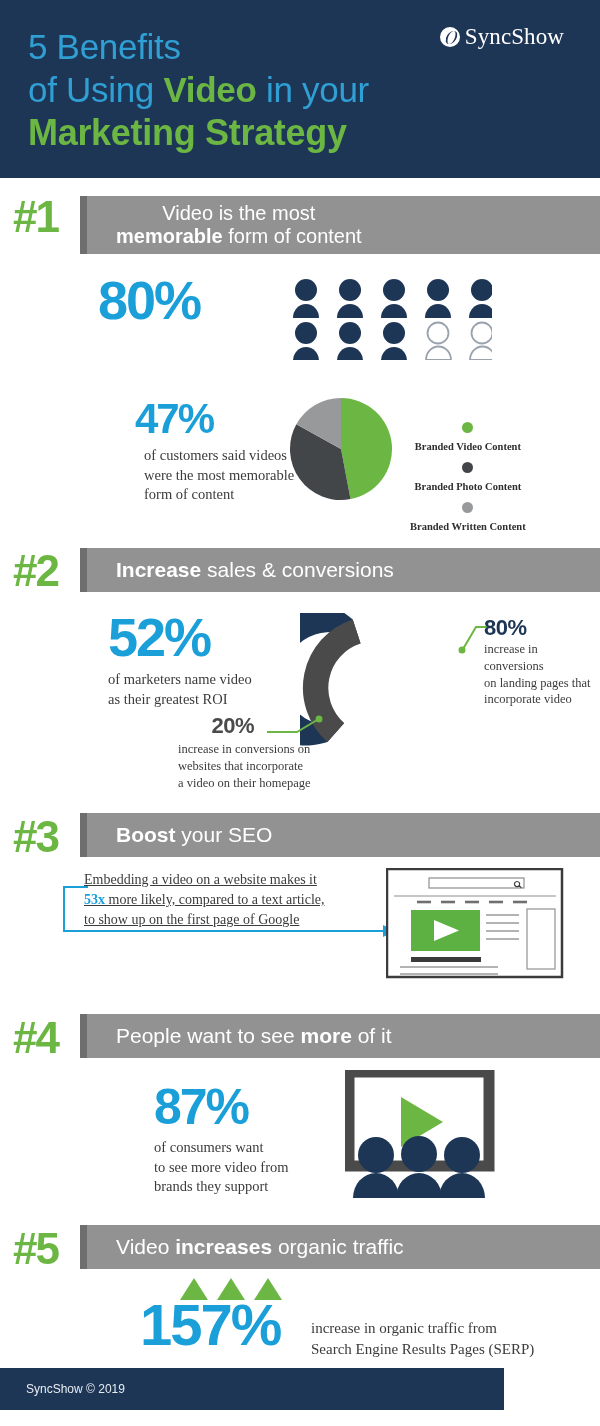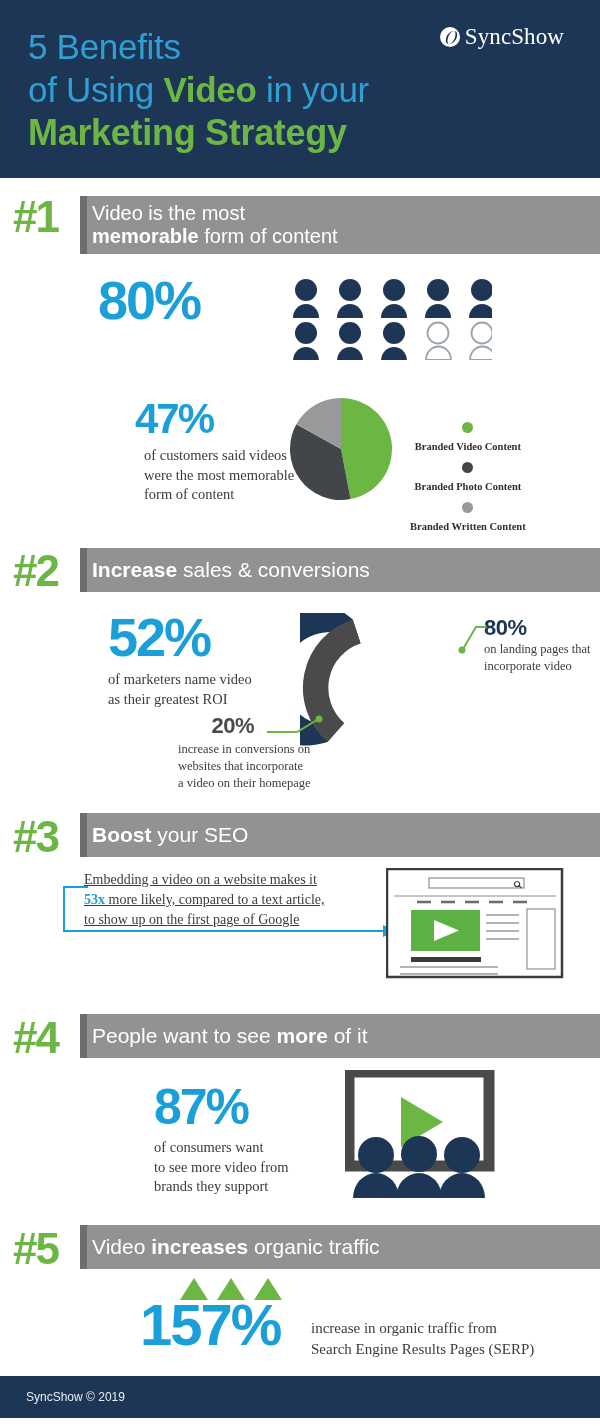--- a/index.html
+++ b/index.html
@@ -71,22 +71,23 @@
     content: "";
     position: absolute;
     left: 0; top: 0; bottom: 0;
     width: 7px;
     background: #6e6e6e;
   }
   .banner-text {
     color: #ffffff;
     font-size: 21px;
     font-weight: 400;
-    padding-left: 12px;
+    padding-left: 36px;
     line-height: 1.16;
+    text-align: center;
   }
   .banner-text b { font-weight: 700; }
   .banner.two-line { height: 58px; }
   .banner.two-line .banner-text { font-size: 20px; }
 
   .num {
     position: absolute;
     color: #6cb744;
     font-weight: 700;
     font-size: 44px;
@@ -120,22 +121,22 @@
 
   .callout-num { font-weight: 700; font-size: 22px; letter-spacing: -0.5px; }
   .callout-body {
     font-family: "Liberation Serif", serif;
     font-size: 12.5px; color: #3b3b3b; line-height: 1.34;
   }
 
   
   .footer {
     position: absolute;
-    left: 0; bottom: 8px;
-    width: 600px; height: 42px;
+    left: 0; bottom: 16px;
+    width: 504px; height: 42px;
     background: #1e3656;
     display: flex; align-items: center;
   }
   .footer-text {
     color: #e8ecf1; font-size: 12px; padding-left: 26px;
   }
 </style>
 </head>
 <body>
 
@@ -247,20 +248,21 @@
   <path d="M -47.6 54.0 A 72 72 0 0 1 -22.27 -68.6 L -14.4 -44.4 A 46.6 46.6 0 0 0 -30.8 35.0 Z" fill="#4a4a4a"></path>
 </svg>
 
 <svg class="abs" style="left:440px; top:615px;" width="60" height="60">
   <polyline points="53,12 36,12 23,34" fill="none" stroke="#6cb744" stroke-width="2"></polyline>
   <circle cx="22" cy="35" r="3.5" fill="#6cb744"></circle>
 </svg>
 <div class="abs" style="left:484px; top:615px; width:112px;">
   <div class="callout-num" style="color:#1e3656;">80%</div>
   <div class="callout-body">
+    <div>increase in conversions</div>
     <div>on landing pages that</div>
     <div>incorporate video</div>
   </div>
 </div>
 
 <svg class="abs" style="left:265px; top:710px;" width="70" height="30">
   <polyline points="2,22 32,22 52,10" fill="none" stroke="#6cb744" stroke-width="2"></polyline>
   <circle cx="54" cy="9" r="3.5" fill="#6cb744"></circle>
 </svg>
 <div class="abs" style="left:178px; top:713px; width:160px;">

